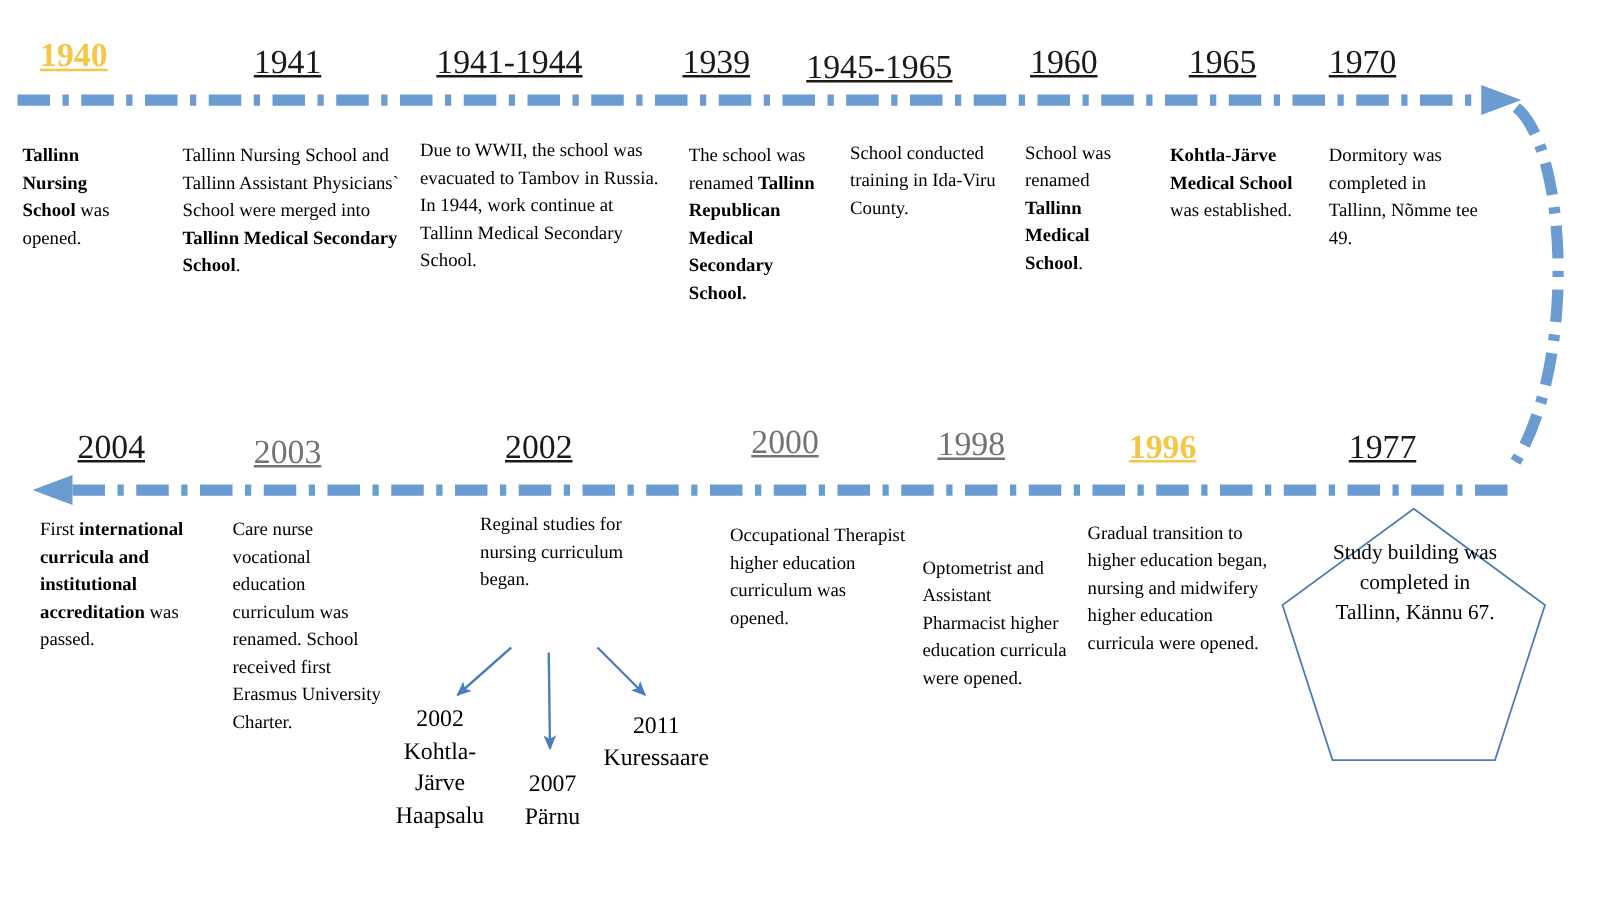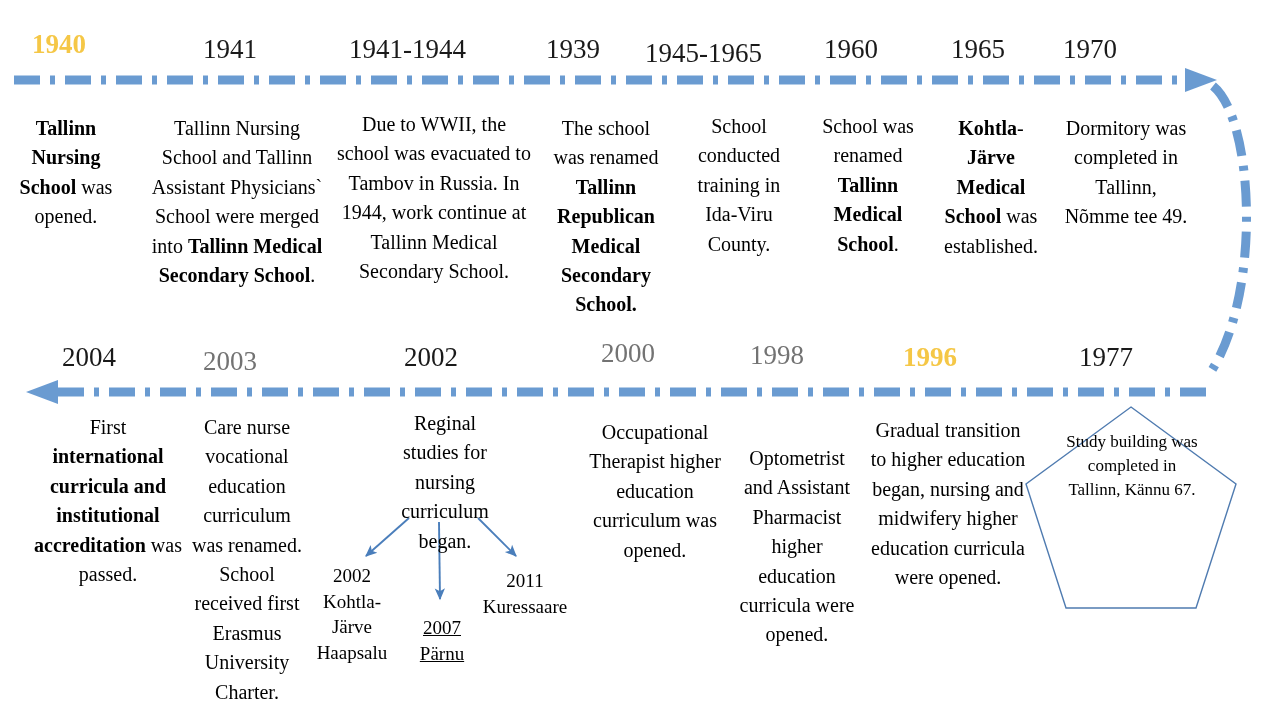--- a/index.html
+++ b/index.html
@@ -24,29 +24,30 @@
     height: 720px;
     pointer-events: none;
   }
   .year {
     position: absolute;
     font-family: "Liberation Serif", "DejaVu Serif", serif;
     font-size: 27px;
     line-height: 1;
     white-space: nowrap;
     color: #1a1a1a;
+    text-decoration: underline;
   }
   .year.gold  { color: #F5C746; font-weight: bold; }
   .year.blue  { color: #737373; }
   .entry {
     position: absolute;
     font-family: "Liberation Serif", "DejaVu Serif", serif;
-    font-size: 20px;
+    font-size: 15px;
     line-height: 1.47;
-    text-align: center;
+    text-align: left;
     color: #000000;
   }
   .entry b { font-weight: bold; }
   .sub-label {
     position: absolute;
     font-family: "Liberation Serif", "DejaVu Serif", serif;
     font-size: 19px;
     line-height: 1.35;
     text-align: center;
     color: #000000;
@@ -122,18 +123,18 @@
   <div class="entry" style="left:584px; top:418px; width:142px;">Occupational Therapist higher education curriculum was opened.</div>
   <div class="entry" style="left:738px; top:444px; width:118px;">Optometrist and Assistant Pharmacist higher education curricula were opened.</div>
   <div class="entry" style="left:870px; top:416px; width:156px;">Gradual transition to higher education began, nursing and midwifery higher education curricula were opened.</div>
 
   <div class="pentagon-text" style="left:1062px; top:430px; width:140px;">Study building was completed in Tallinn, Kännu 67.</div>
 
   <div class="sub-label" style="left:312px; top:563px; width:80px;">2002
 Kohtla-
 Järve
 Haapsalu</div>
-  <div class="sub-label" style="left:402px; top:615px; width:80px;text-decoration:underline;">2007
+  <div class="sub-label" style="left:402px; top:615px; width:80px;">2007
 Pärnu</div>
   <div class="sub-label" style="left:472px; top:568px; width:106px;">2011
 Kuressaare</div>
 
 </div>
 
 </body></html>

